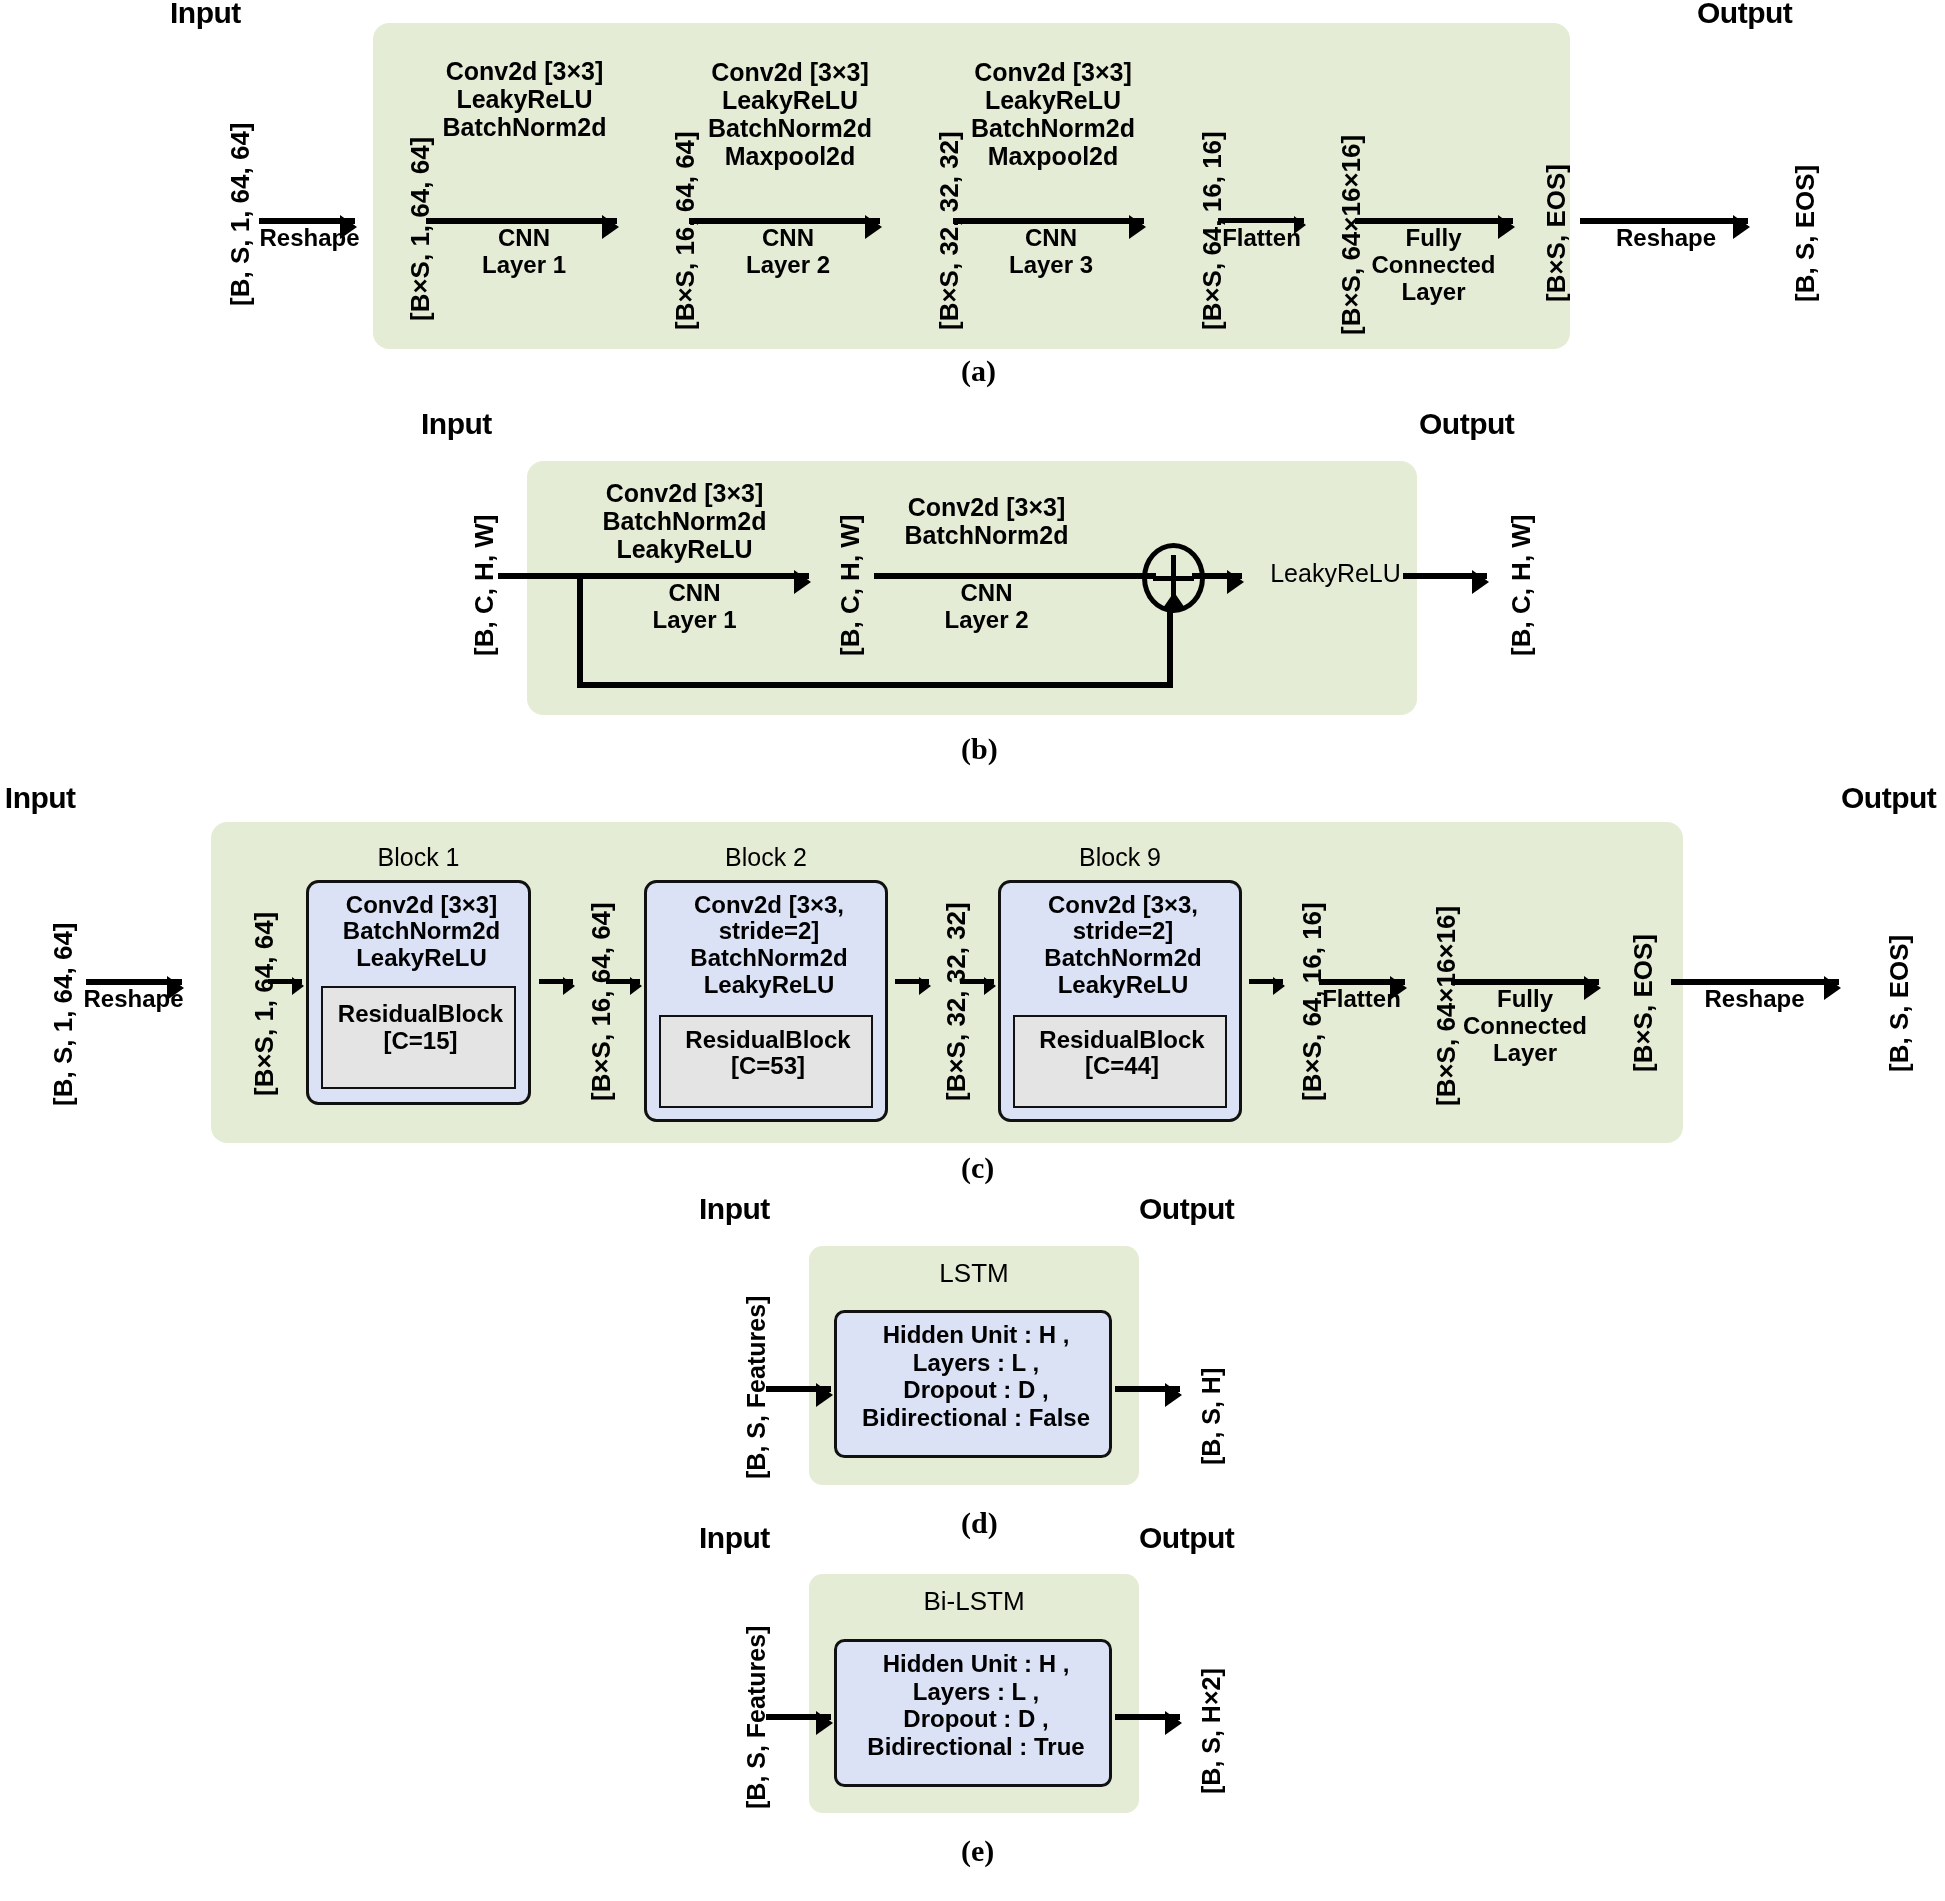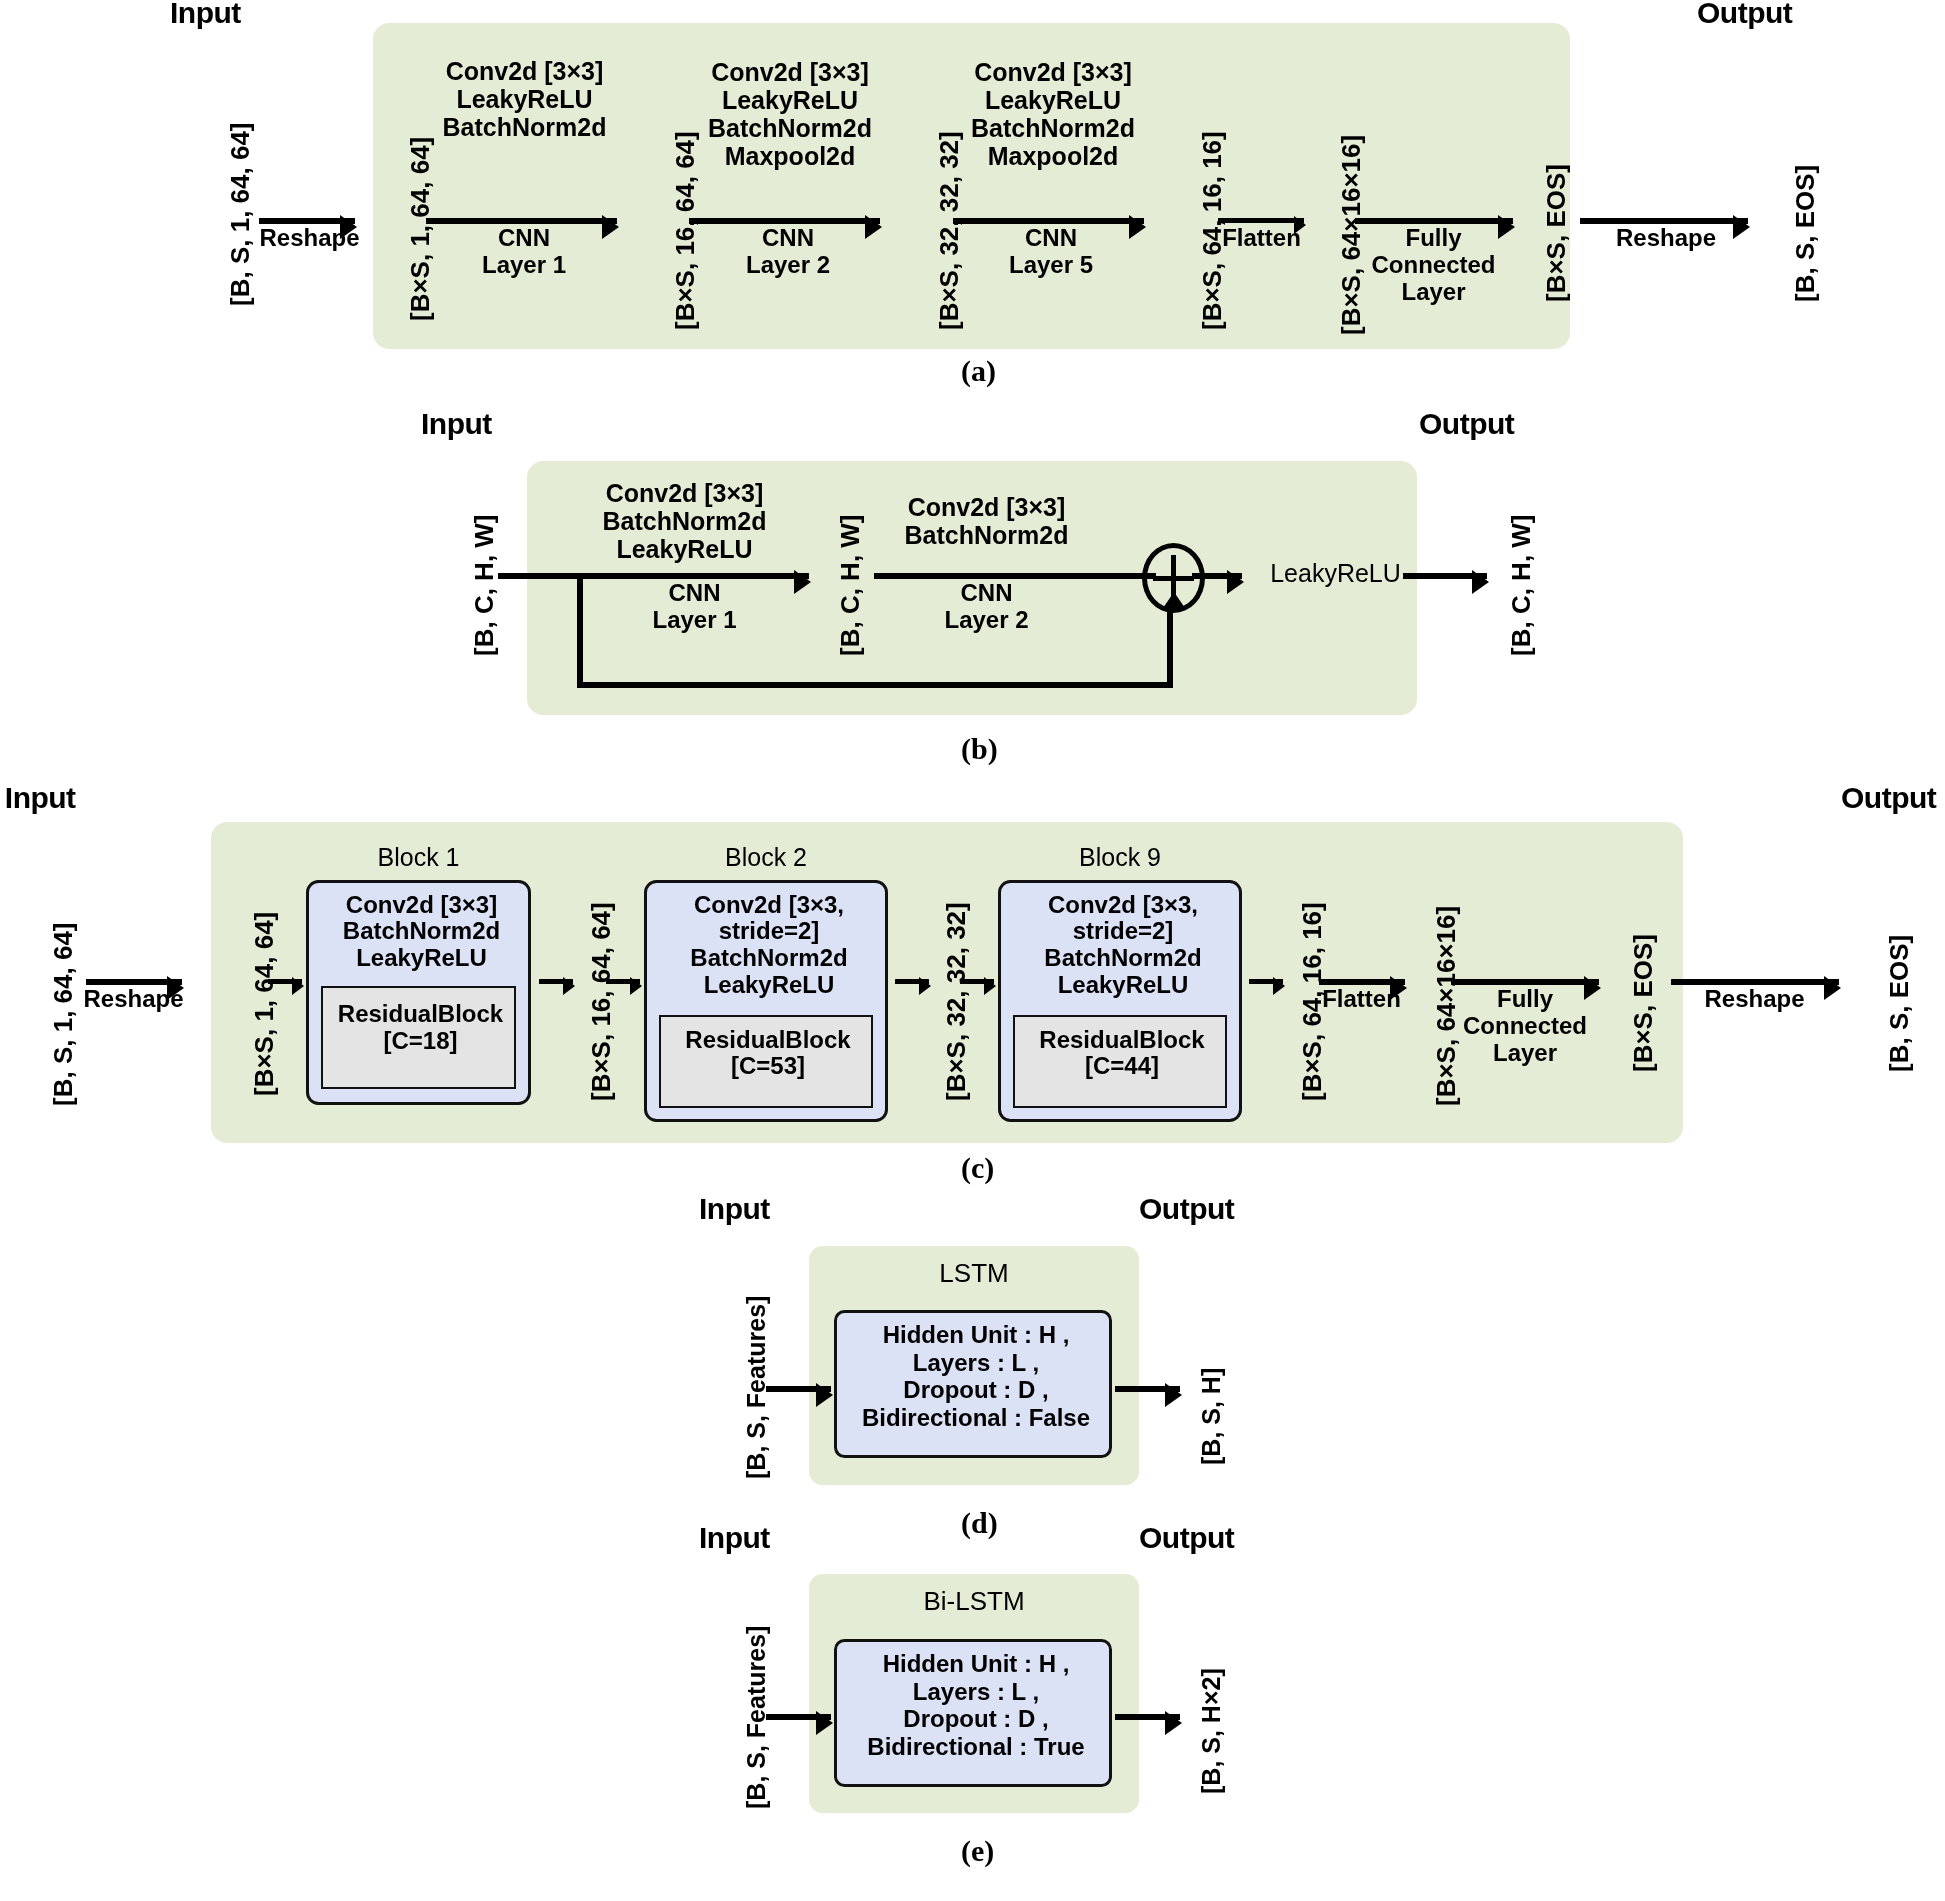--- a/index.html
+++ b/index.html
@@ -87,21 +87,21 @@
 
   <div class="opname" style="left:938px;top:58px;width:230px;">
     <div>Conv2d [3×3]</div>
     <div>LeakyReLU</div>
     <div>BatchNorm2d</div>
     <div>Maxpool2d</div>
   </div>
   <div class="harr" style="left:953px;top:218px;width:191px;"></div>
   <div class="arrlbl" style="left:948px;top:225px;width:206px;">
     <div>CNN</div>
-    <div>Layer 5</div>
+    <div>Layer 3</div>
   </div>
 
   <div class="vshape" style="left:1197px;top:330px;">[B×S, 64, 16, 16]</div>
 
   <div class="harr small" style="left:1218px;top:218px;width:86px;"></div>
   <div class="arrlbl" style="left:1209px;top:225px;width:105px;">Flatten</div>
 
   <div class="vshape" style="left:1336px;top:335px;">[B×S, 64×16×16]</div>
 
   <div class="harr" style="left:1355px;top:218px;width:158px;"></div>
@@ -183,21 +183,21 @@
   <div class="blocktitle" style="left:306px;top:843px;width:225px;">Block 1</div>
   <div class="bluebox" style="left:306px;top:880px;width:225px;height:225px;">
     <div class="opname" style="left:0px;top:8.6px;width:225px;font-size:24px;">
       <div>Conv2d [3×3]</div>
       <div>BatchNorm2d</div>
       <div>LeakyReLU</div>
     </div>
     <div class="greybox" style="left:12px;top:103px;width:195px;height:103px;">
       <div class="opname" style="left:0px;top:13.4px;width:195px;font-size:24px;">
         <div>ResidualBlock</div>
-        <div>[C=18]</div>
+        <div>[C=15]</div>
       </div>
     </div>
   </div>
 
   <div class="harr small" style="left:539px;top:979px;width:34px;"></div>
 
   <div class="vshape" style="left:586px;top:1101px;">[B×S, 16, 64, 64]</div>
 
   <div class="harr small" style="left:606px;top:979px;width:34px;"></div>
 

